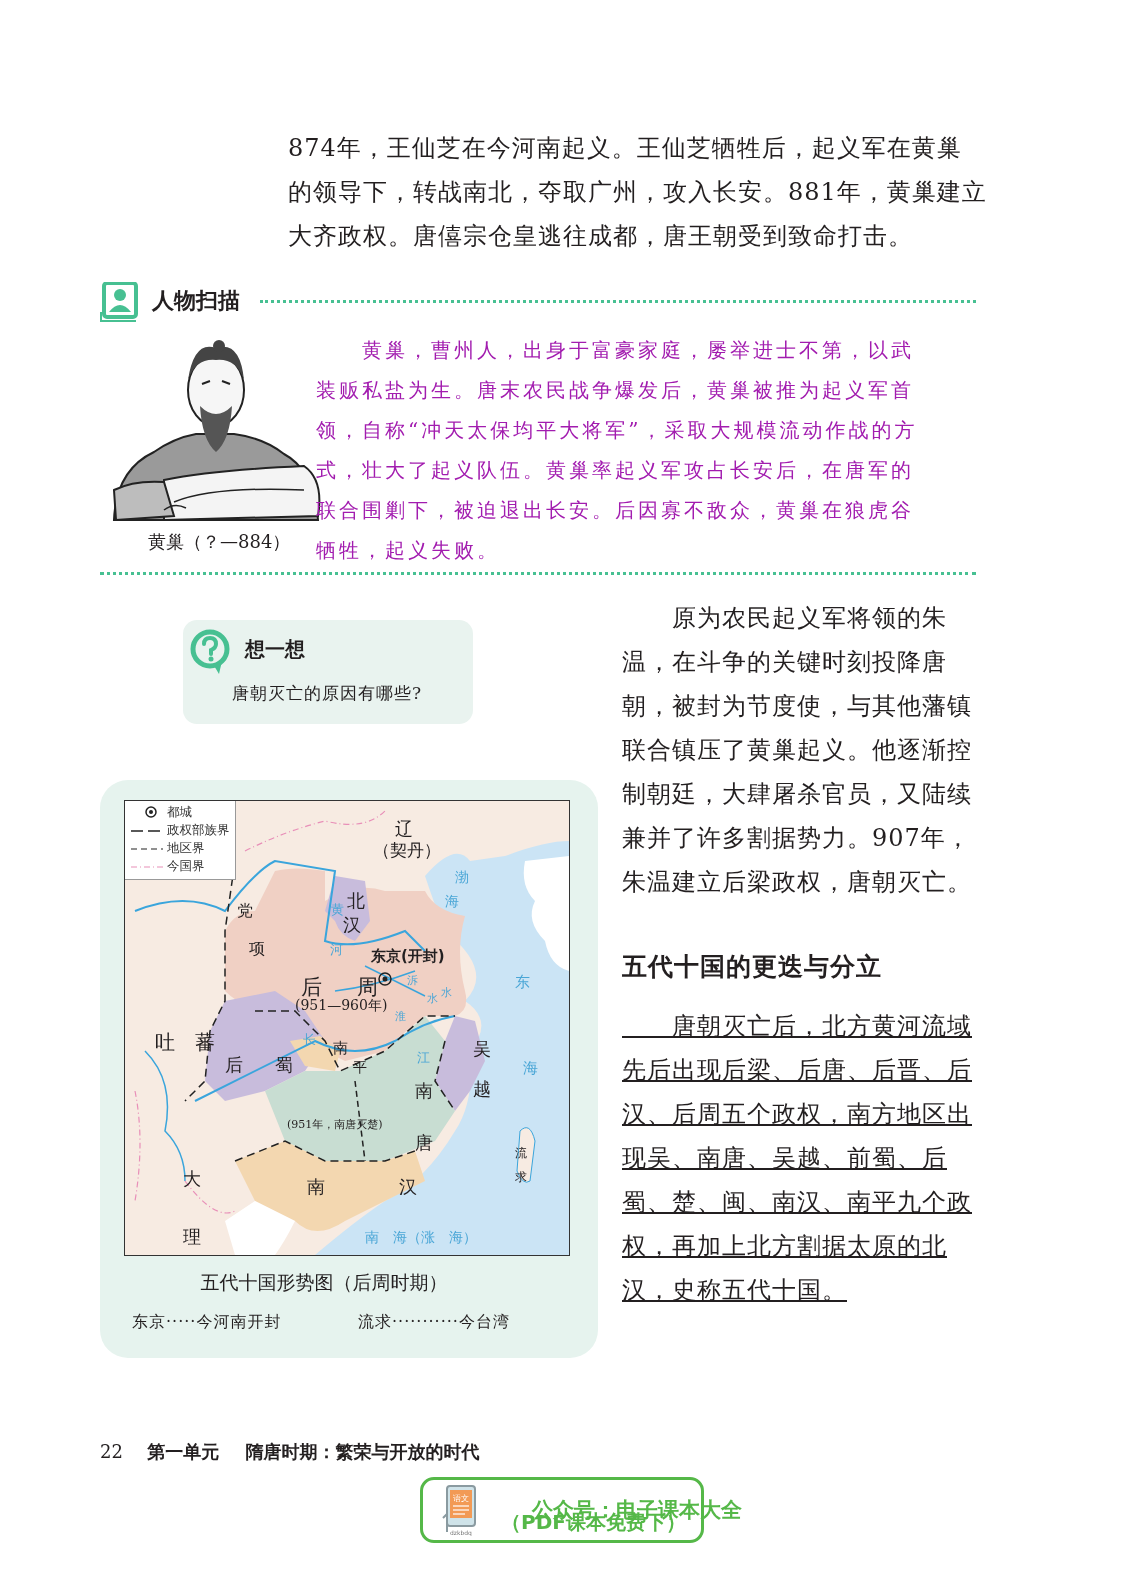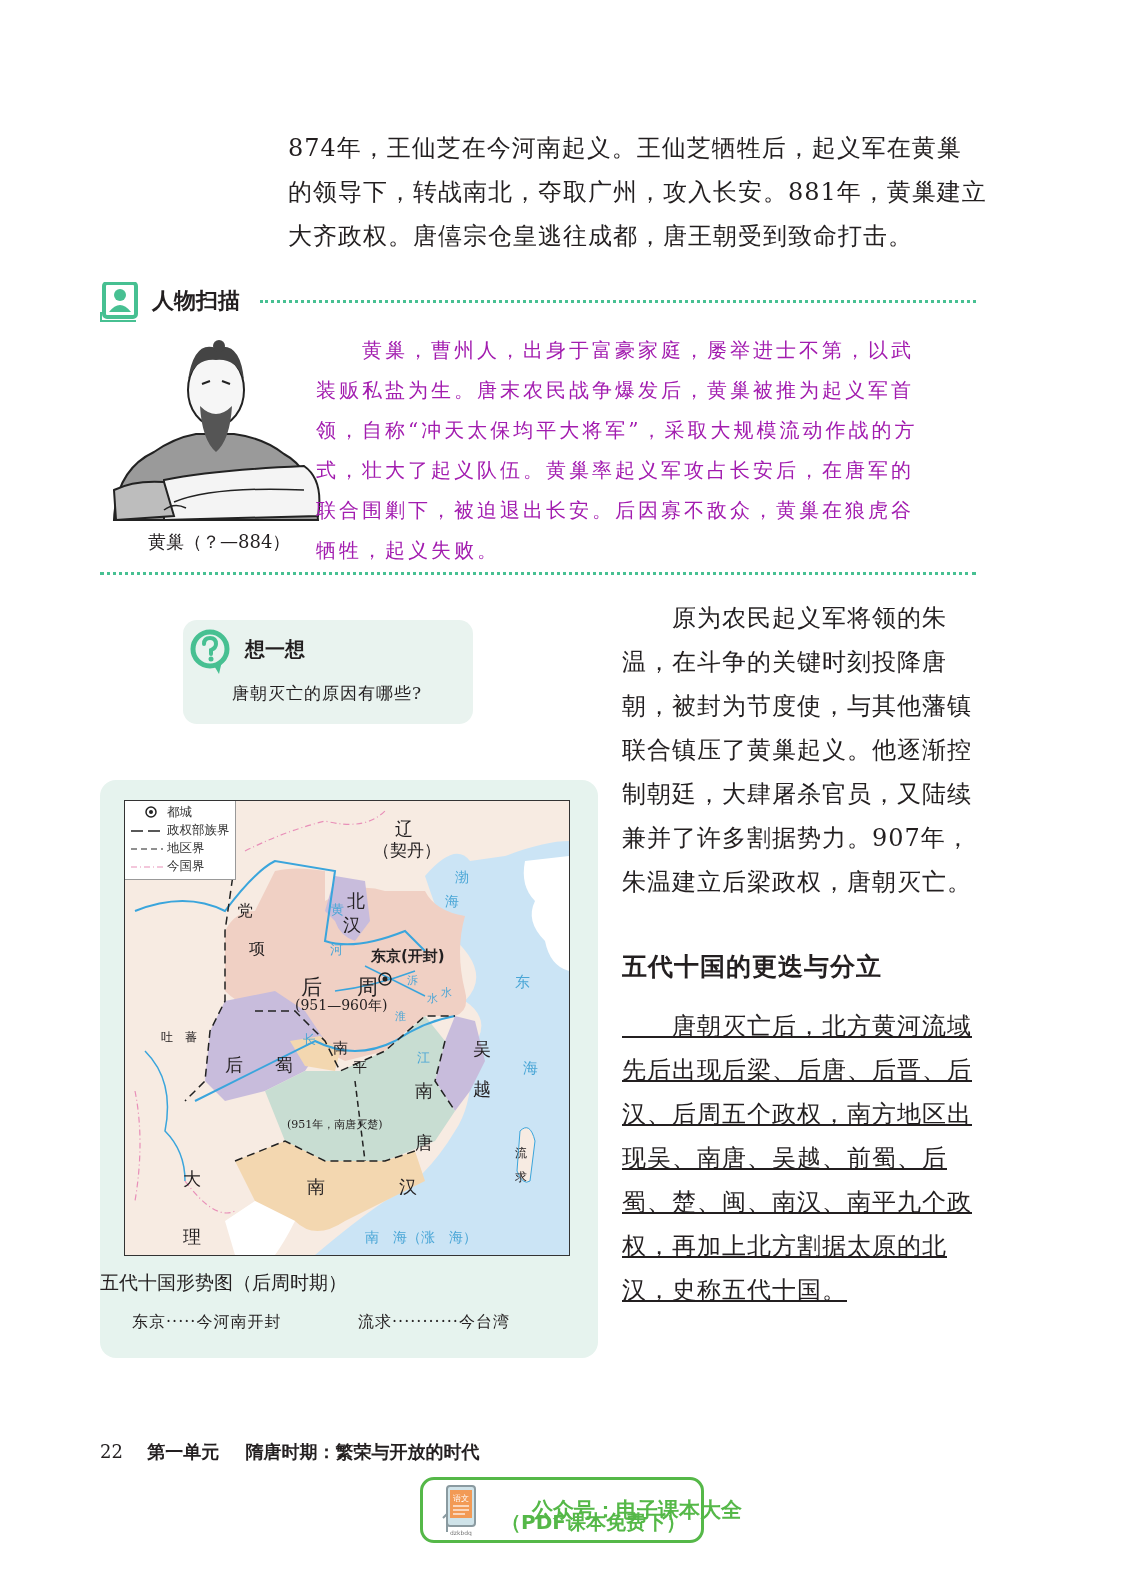--- a/index.html
+++ b/index.html
@@ -28,30 +28,30 @@
   .think-title { position:absolute; left:62px; top:16px; font-family:"DejaVu Sans","Liberation Sans",sans-serif;
                  font-weight:bold; font-size:20px; }
   .think-q { position:absolute; left:49px; top:62px; font-size:17px; color:#231f20; letter-spacing:1px; }
 
   
   .rcol { left:622px; width:360px; }
   .rcol div { white-space:nowrap; }
   .section-heading { left:622px; top:950px; font-size:25px; font-weight:bold; letter-spacing:1px; }
 
   
-  .figure { left:100px; top:780px; width:498px; height:578px; background:#e6f3ee; border-radius:16px; }
+  .figure { left:100px; top:780px; width:498px; height:578px; background:#e6f3ee; border-radius:28px; }
   .map { position:absolute; left:24px; top:20px; width:444px; height:454px; border:1.5px solid #333; overflow:hidden; background:#f7ebe2; }
   .legend { position:absolute; left:0; top:0; width:110px; height:78px; background:#fff; border-right:1px solid #999; border-bottom:1px solid #999;
             font-family:"DejaVu Sans","Liberation Sans",sans-serif; font-size:12.5px; color:#333; }
   .legend-row { position:absolute; left:0; height:18px; line-height:18px; width:110px; }
   .legend-sym { position:absolute; left:4px; top:0; width:36px; height:18px; }
   .legend-label { position:absolute; left:42px; top:0; }
   .map-label { position:absolute; font-family:"DejaVu Sans","Liberation Sans",sans-serif; color:#231f20; white-space:nowrap; }
   .water-label { color:#4aa6d6; }
-  .fig-caption { position:absolute; left:0; width:448px; top:490px; text-align:left; font-size:19px; color:#231f20; }
+  .fig-caption { position:absolute; left:0; width:448px; top:490px; text-align:center; font-size:19px; color:#231f20; }
   .fig-note { position:absolute; top:532px; font-size:16px; color:#231f20; letter-spacing:1px; }
 
   
   .footer { left:100px; top:1440px; font-size:18px; font-weight:bold; color:#231f20; }
   .footer .pg { margin-right:18px; font-weight:normal; }
   .footer .unit { margin-right:20px; }
   .badge { left:420px; top:1477px; width:278px; height:60px; border:3px solid #55b848; border-radius:14px; background:#fff; }
   .badge-icon { position:absolute; left:18px; top:4px; width:40px; height:52px; }
   .badge-l1, .badge-l2 { position:absolute; left:66px; font-family:"DejaVu Sans","Liberation Sans",sans-serif; font-weight:bold; color:#55b848; white-space:nowrap; }
   .badge-l1 { top:16px; font-size:21px;margin-left:43px; }
@@ -208,21 +208,21 @@
     <span class="map-label" style="left:270px;top:16px;font-size:18px;">辽</span>
     <span class="map-label" style="left:248px;top:38px;font-size:17px;">（契丹）</span>
     <span class="map-label" style="left:222px;top:88px;font-size:18px;">北</span>
     <span class="map-label" style="left:218px;top:112px;font-size:18px;">汉</span>
     <span class="map-label" style="left:112px;top:100px;font-size:16px;">党</span>
     <span class="map-label" style="left:124px;top:138px;font-size:16px;">项</span>
     <span class="map-label" style="left:176px;top:172px;font-size:21px;">后</span>
     <span class="map-label" style="left:232px;top:172px;font-size:21px;">周</span>
     <span class="map-label" style="left:170px;top:196px;font-size:14px;font-family:'DejaVu Serif',serif;">(951—960年)</span>
     <span class="map-label" style="left:246px;top:146px;font-size:15px;font-weight:bold;">东京(开封)</span>
-    <span class="map-label" style="left:36px;top:228px;font-size:12px;">吐　蕃</span>
+    <span class="map-label" style="left:30px;top:228px;font-size:20px;">吐　蕃</span>
     <span class="map-label" style="left:100px;top:252px;font-size:18px;">后</span>
     <span class="map-label" style="left:150px;top:252px;font-size:18px;">蜀</span>
     <span class="map-label" style="left:208px;top:238px;font-size:15px;">南</span>
     <span class="map-label" style="left:228px;top:258px;font-size:14px;">平</span>
     <span class="map-label" style="left:348px;top:236px;font-size:18px;">吴</span>
     <span class="map-label" style="left:348px;top:276px;font-size:18px;">越</span>
     <span class="map-label" style="left:290px;top:278px;font-size:18px;">南</span>
     <span class="map-label" style="left:290px;top:330px;font-size:18px;">唐</span>
     <span class="map-label" style="left:162px;top:316px;font-size:11px;font-family:'DejaVu Serif',serif;">(951年，南唐灭楚)</span>
     <span class="map-label" style="left:58px;top:366px;font-size:18px;">大</span>

